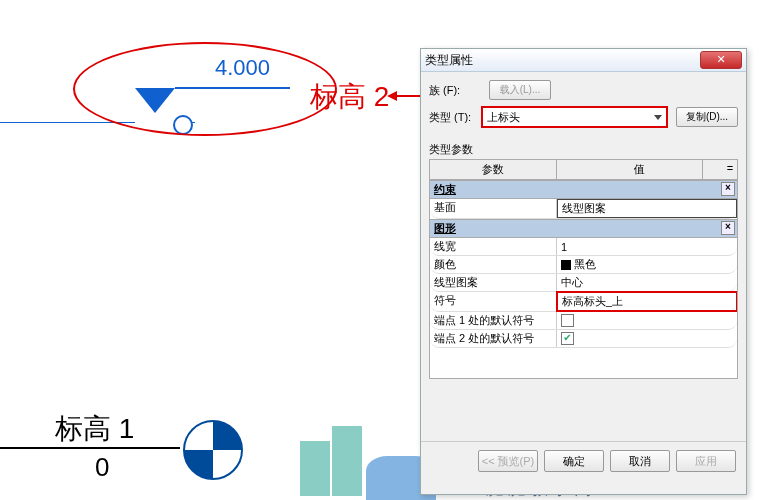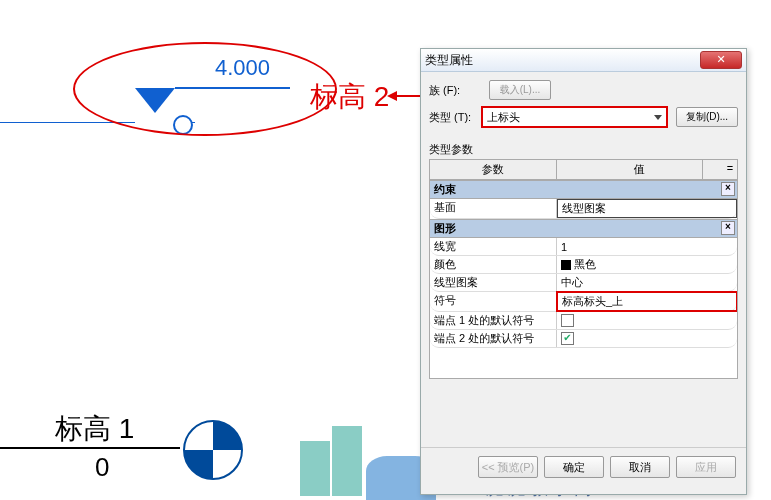--- a/index.html
+++ b/index.html
@@ -51,31 +51,31 @@
   .side-btn { width: 60px; height: 18px; margin-left: 8px; border: 1px solid #999; background: linear-gradient(#fdfdfd,#e6e6e6); text-align: center; line-height: 18px; font-size: 10px; border-radius: 2px; }
   .side-btn.disabled { color: #999; }
   .sel.red { border: 2px solid #d00; }
   
   .sect-label { margin: 4px 0 2px 8px; font-size: 11px; }
   
   .grid { margin: 0 8px; border: 1px solid #aaa; background: #fff; height: 218px; overflow: hidden; }
   .grid-head { display: flex; background: #eee; border-bottom: 1px solid #aaa; gap: 20px; }
   .grid-head .c { flex: 1; text-align: center; border-right: 1px solid #aaa; padding: 2px 0; font-size: 11px; }
   .grid-head .c:last-child { flex: 0 0 14px; border-right: none; }
-  .cat { background: #b8cce4; border-top: 1px solid #aaa; border-bottom: 1px solid #aaa; padding: 1px 4px; font-weight: bold; font-size: 11px; position: relative; }
+  .cat { background: #b8cce4; border-top: 1px solid #aaa; border-bottom: 1px solid #aaa; padding: 1px 4px; font-weight: bold; font-size: 11px; position: relative; text-decoration: underline; }
   .cat .togg { position: absolute; right: 2px; top: 1px; width: 12px; height: 12px; border: 1px solid #888; background: #eef; text-align: center; line-height: 10px; font-size: 10px; }
   .row { display: flex; border-bottom: 1px solid #ddd; border-radius: 9px; }
   .row .c1 { flex: 0 0 118px; padding: 1px 4px; border-right: 1px solid #ccc; font-size: 11px; }
   .row .c2 { flex: 1; padding: 1px 4px; font-size: 11px; display: flex; align-items: center; gap: 3px; }
   .row.hl .c2 { border: 2px solid #d00; margin: -1px; }
   .row .c2.boxed { border: 1px solid #444; }
   .swatch { width: 10px; height: 10px; background: #000; display: inline-block; }
   .chk { width: 11px; height: 11px; border: 1px solid #777; display: inline-block; text-align: center; line-height: 9px; font-size: 10px; color: #2a6; }
   
-  .dlg-bottom { position: absolute; bottom: 8px; left: 0; right: 0; display: flex; justify-content: flex-end; gap: 6px; padding: 8px 10px; border-top: 1px solid #ccc; padding-top: 8px; }
+  .dlg-bottom { position: absolute; bottom: 8px; left: 0; right: 0; display: flex; justify-content: flex-end; gap: 6px; padding: 14px 10px; border-top: 1px solid #ccc; padding-top: 8px; }
   .dlg-btn { width: 58px; height: 20px; border: 1px solid #999; background: linear-gradient(#fdfdfd,#e6e6e6); text-align: center; line-height: 20px; font-size: 11px; border-radius: 2px; }
   .dlg-btn.disabled { color: #aaa; }
 </style>
 </head>
 <body>
 
 <div class="canvas">
   <div class="level2-ext"></div>
   <div class="level2-ext2"></div>
   <div class="level2-tri"></div>

